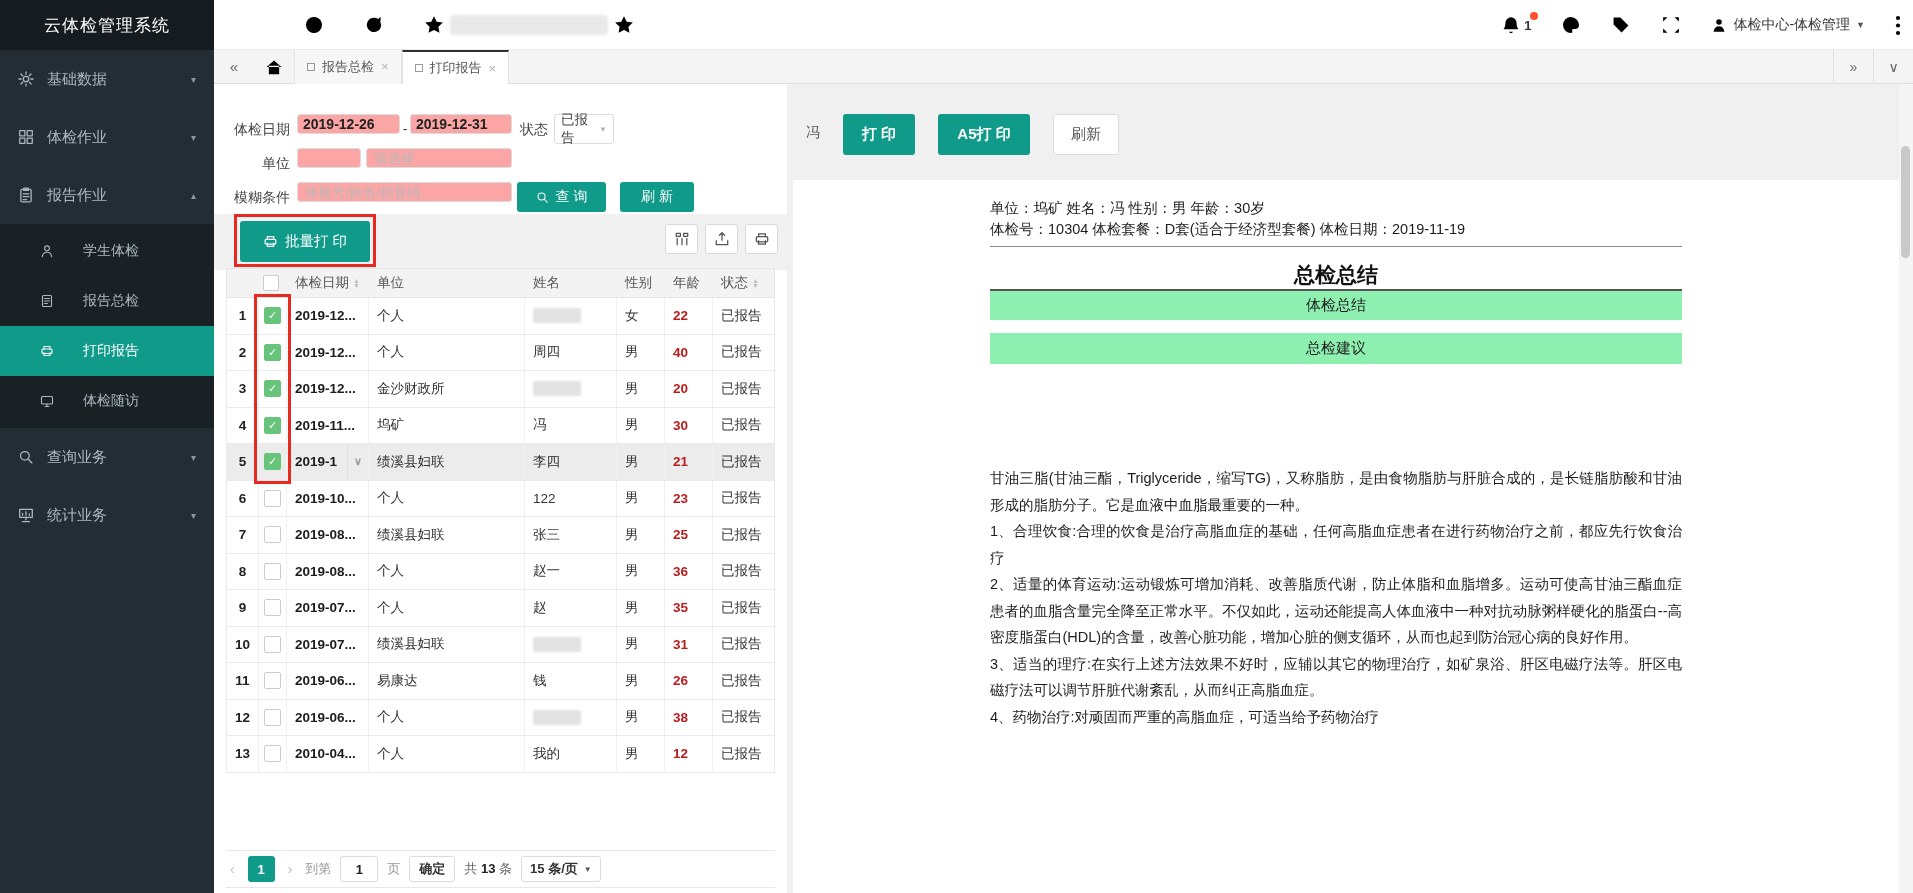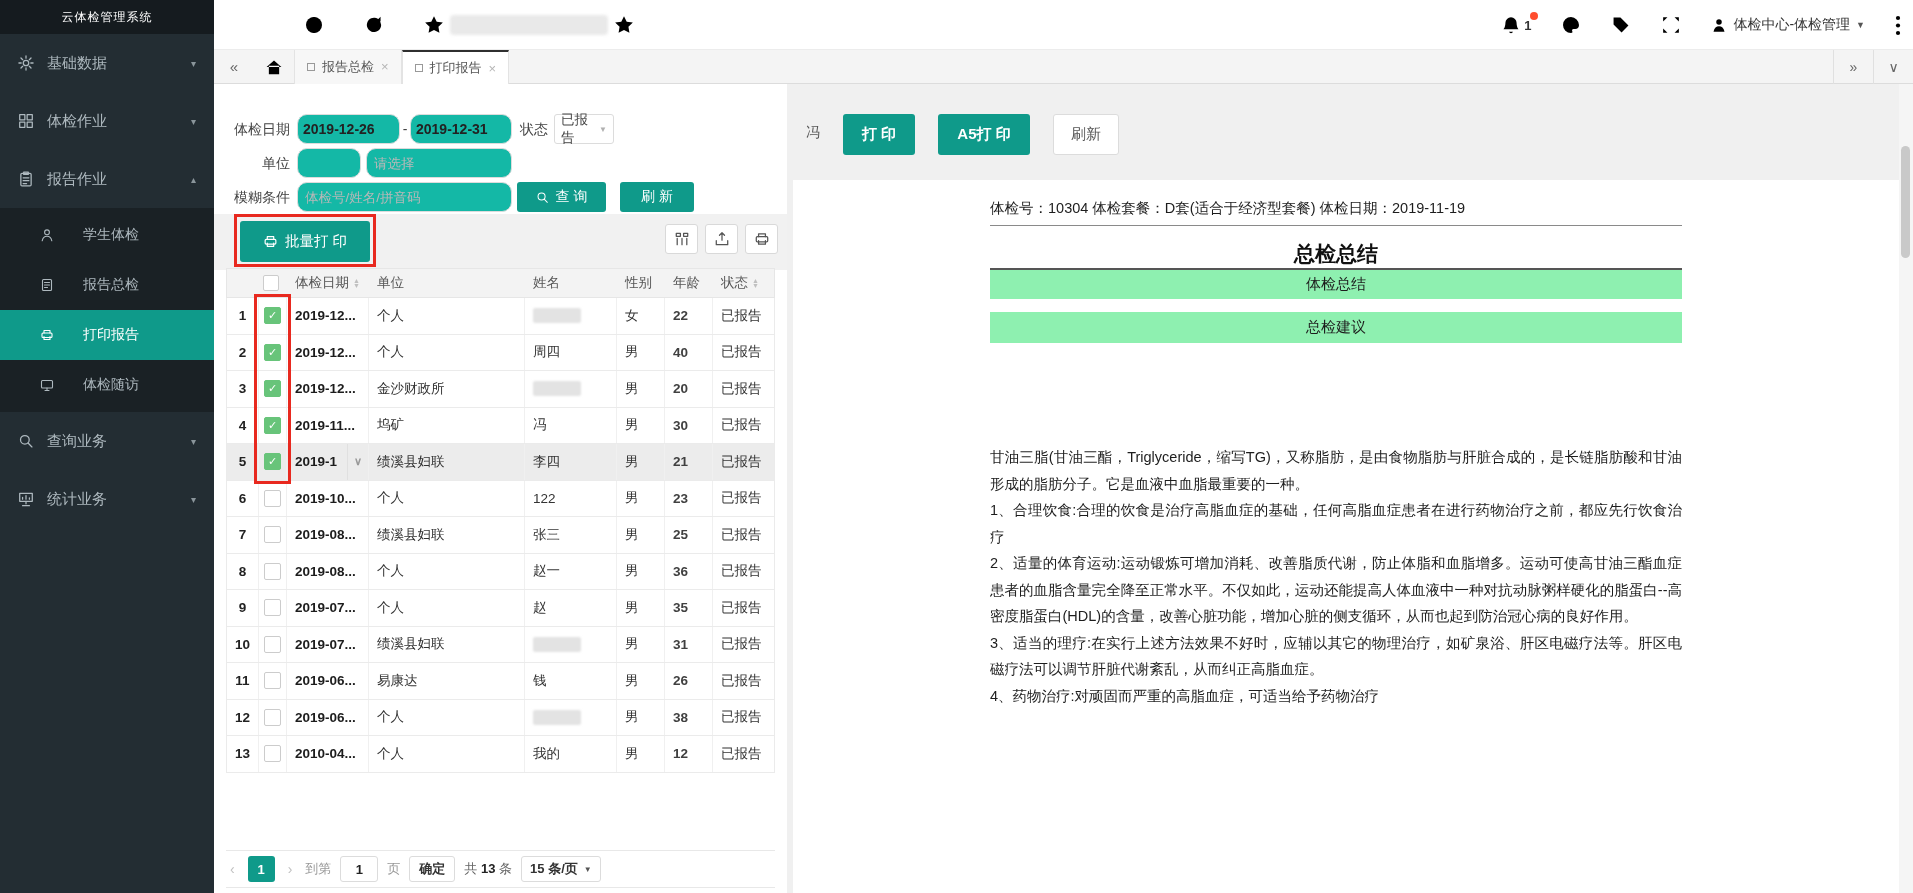--- a/index.html
+++ b/index.html
@@ -4,21 +4,21 @@
 <style>
   html,body{margin:0;padding:0;}
   body{font-family:"Liberation Sans",sans-serif;background:#f0f0f0;}
   .app{position:relative;width:1913px;height:893px;background:#f0f0f0;overflow:hidden;}
   .app *{box-sizing:border-box;}
   .ic{display:inline-flex;width:16px;height:16px;flex:none;}
   .ic svg{width:100%;height:100%;fill:none;stroke:currentColor;stroke-width:1.1;stroke-linecap:round;stroke-linejoin:round;}
 
   
   .sidebar{position:absolute;left:0;top:0;width:214px;height:893px;background:#232d33;color:#aeb9bf;}
-  .logo{height:34px;background:#151b1f;color:#fff;font-size:12px;display:flex;align-items:center;justify-content:center;letter-spacing:1px;}
+  .logo{height:50px;background:#151b1f;color:#fff;font-size:17px;display:flex;align-items:center;justify-content:center;letter-spacing:1px;}
   .m-item{height:58px;display:flex;align-items:center;gap:13px;padding:0 18px;font-size:15px;cursor:pointer;}
   .m-item .caret{margin-left:auto;font-size:10px;color:#8a959b;}
   .submenu{background:#1a2125;padding:2px 0;}
   .s-item{height:50px;display:flex;align-items:center;gap:29px;padding:0 18px 0 40px;font-size:14px;cursor:pointer;}
   .s-item.active{background:#0f9a8a;color:#fff;}
 
   
   .tophdr{position:absolute;left:214px;top:0;width:1699px;height:50px;background:#fff;border-bottom:1px solid #ececec;color:#3c4248;}
   .tophdr .lft{position:absolute;left:0;top:0;height:50px;display:flex;align-items:center;}
   .hicon{display:inline-flex;align-items:center;justify-content:center;width:20px;height:20px;color:#3c4248;cursor:pointer;}
@@ -36,21 +36,21 @@
   .tab{height:34px;display:flex;align-items:center;gap:7px;padding:0 12px;font-size:13px;color:#555;background:#f7f7f7;border-left:1px solid #e3e3e3;border-right:1px solid #e3e3e3;cursor:pointer;}
   .tab .sq{width:8px;height:8px;border:1px solid #999;flex:none;}
   .tab .x{color:#b5b5b5;font-size:13px;line-height:1;}
   .tab.active{background:#fff;border-top:2px solid #2f2f2f;border-bottom:none;height:35px;margin-bottom:-1px;}
   .tabbar .spacer{flex:1;}
   .tb-r{width:40px;height:34px;display:flex;align-items:center;justify-content:center;border-left:1px solid #e0e0e0;font-size:14px;cursor:pointer;}
 
   
   .lpanel{position:absolute;left:214px;top:84px;width:573px;height:809px;background:#fff;}
   .flabel{position:absolute;width:64px;text-align:right;font-size:14px;color:#444;line-height:30px;}
-  .finput{position:absolute;height:30px;border:1px solid #dcdcdc;border-radius:10px;background:#14b8a6;font-family:"Liberation Sans",sans-serif;font-size:13.5px;color:#222;padding:0 7px;outline:none;}
+  .finput{position:absolute;height:20px;border:1px solid #dcdcdc;border-radius:3px;background:#fca5a5;font-family:"Liberation Sans",sans-serif;font-size:13.5px;color:#222;padding:0 7px;outline:none;}
   .finput::placeholder{color:#b8b8b8;}
   .finput.bold{font-weight:bold;font-size:14px;padding:0 5px;}
   .fsel{position:absolute;height:30px;border:1px solid #dcdcdc;border-radius:3px;background:#fff;display:flex;align-items:center;justify-content:space-between;padding:0 6px;font-size:13.5px;color:#444;cursor:pointer;}
   .fsel .scaret{font-size:8px;color:#b0b0b0;margin-left:3px;}
   .tealbtn{background:#0f9a8a;color:#fff;border:none;border-radius:3px;font-family:"Liberation Sans",sans-serif;font-size:14px;display:flex;align-items:center;justify-content:center;gap:7px;cursor:pointer;}
   .toolstrip{position:absolute;left:0;top:130px;width:573px;height:56px;background:#f1f1f1;}
   .batchbtn{position:absolute;left:26px;top:137px;width:130px;height:41px;font-size:14.5px;}
   .iconbtn{position:absolute;top:140px;width:33px;height:30px;background:#fff;border:1px solid #d9d9d9;border-radius:3px;display:flex;align-items:center;justify-content:center;color:#555;cursor:pointer;}
   .annot{position:absolute;border:3px solid #e8291f;pointer-events:none;}
 
@@ -60,21 +60,21 @@
   .thead{height:30px;background:#f3f3f3;border:1px solid #e6e6e6;color:#555;}
   .th{display:flex;align-items:center;padding-left:8px;gap:4px;}
   .sortpair{display:inline-flex;flex-direction:column;line-height:5px;font-size:7px;color:#bfbfbf;}
   .trow{height:36.5px;border:1px solid #ebebeb;border-top:none;}
   .trow.sel{background:#ececec;}
   .td{display:flex;align-items:center;padding-left:8px;border-right:1px solid #f0f0f0;overflow:hidden;white-space:nowrap;}
   .td:last-child{border-right:none;}
   .td.cnum{justify-content:center;padding-left:0;font-weight:bold;color:#222;}
   .td.cchk{justify-content:center;padding-left:0;}
   .td.cdate{font-weight:bold;color:#1c1c1c;position:relative;}
-  .td.cage{font-weight:bold;color:#404040;}
+  .td.cage{font-weight:bold;color:#b91c1c;}
   .cb{width:17px;height:17px;border:1px solid #ccc;border-radius:2px;background:#fff;display:flex;align-items:center;justify-content:center;cursor:pointer;}
   .cb.checked{background:#68c47a;border-color:#68c47a;color:#fff;font-size:11px;}
   .rowexp{margin-left:auto;padding:0 6px;color:#999;font-size:11px;border-left:1px solid #e0e0e0;align-self:stretch;display:flex;align-items:center;cursor:pointer;}
   .redact{width:48px;height:15px;background:#e3e3e3;border-radius:2px;filter:blur(1.2px);}
 
   
   .pagebar{position:absolute;left:12px;top:766px;width:549px;height:38px;border-top:1px solid #e8e8e8;border-bottom:1px solid #e8e8e8;display:flex;align-items:center;gap:9px;font-size:13px;color:#999;}
   .pg-arrow{color:#c0c0c0;font-size:14px;cursor:pointer;padding:0 4px;}
   .pg-cur{width:27px;height:26px;background:#0f9a8a;color:#fff;border-radius:3px;display:flex;align-items:center;justify-content:center;font-weight:bold;cursor:pointer;}
   .pg-input{width:38px;height:26px;border:1px solid #dcdcdc;border-radius:3px;text-align:center;font-weight:bold;font-size:13px;color:#222;font-family:"Liberation Sans",sans-serif;outline:none;}
@@ -720,20 +720,21 @@
   <section class="rpanel">
     <div class="rp-bar">
       <span class="rp-patient">冯</span>
       <button class="rp-btn teal" style="left:50px;width:72px">打 印</button>
       <button class="rp-btn teal" style="left:145px;width:92px">A5打 印</button>
       <button class="rp-btn white" style="left:260px;width:66px">刷新</button>
     </div>
 
     <div class="rp-page">
       <div class="doc">
+        <div class="iline">单位：坞矿 姓名：冯 性别：男 年龄：30岁</div>
         <div class="iline">体检号：10304 体检套餐：D套(适合于经济型套餐) 体检日期：2019-11-19</div>
         <hr>
         <div class="doc-title">总检总结</div>
 
         <div class="banner first">体检总结</div>
         <div class="banner second">总检建议</div>
 
         <div style="height:75px"></div>
         <div style="height:26px"></div>
         <div>

